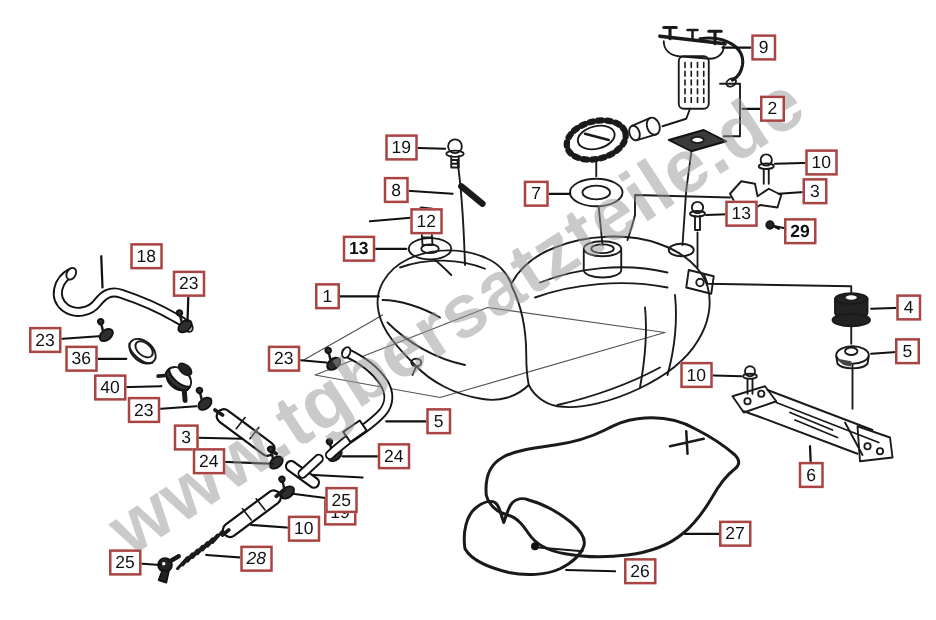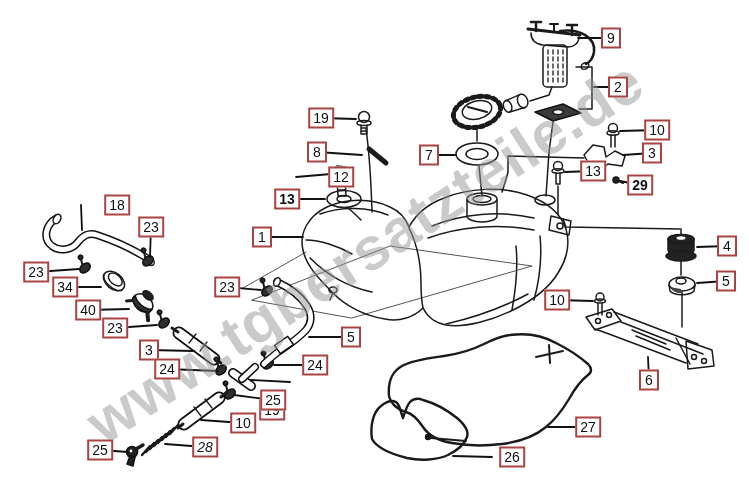--- a/index.html
+++ b/index.html
@@ -306,21 +306,21 @@
       <div class="callout" style="left: 287px; top: 199px; font-weight: bold;">13</div>
       <div class="callout" style="left: 429px; top: 155px;">7</div>
       <div class="callout" style="left: 657px; top: 130px;">10</div>
       <div class="callout" style="left: 652px; top: 153px;">3</div>
       <div class="callout" style="left: 593px; top: 171px;">13</div>
       <div class="callout bold" style="left: 640px; top: 185px;">29</div>
       <div class="callout" style="left: 262px; top: 237px;">1</div>
       <div class="callout" style="left: 81px; top: 205px; margin-left: 36px;">18</div>
       <div class="callout" style="left: 151px; top: 227px;">23</div>
       <div class="callout" style="left: 36px; top: 272px;">23</div>
-      <div class="callout" style="left: 65px; top: 287px;">34</div>
+      <div class="callout" style="left: 65px; top: 287px;">36</div>
       <div class="callout" style="left: 88px; top: 310px;">40</div>
       <div class="callout" style="left: 115px; top: 328px;">23</div>
       <div class="callout" style="left: 227px; top: 287px;">23</div>
       <div class="callout" style="left: 351px; top: 337px;">5</div>
       <div class="callout" style="left: 149px; top: 350px;">3</div>
       <div class="callout" style="left: 167px; top: 369px;">24</div>
       <div class="callout" style="left: 315px; top: 365px;">24</div>
       <div class="callout" style="left: 272px; top: 382px; margin-top: 28px;">19</div>
       <div class="callout" style="left: 273px; top: 400px;">25</div>
       <div class="callout" style="left: 243px; top: 423px;">10</div>

